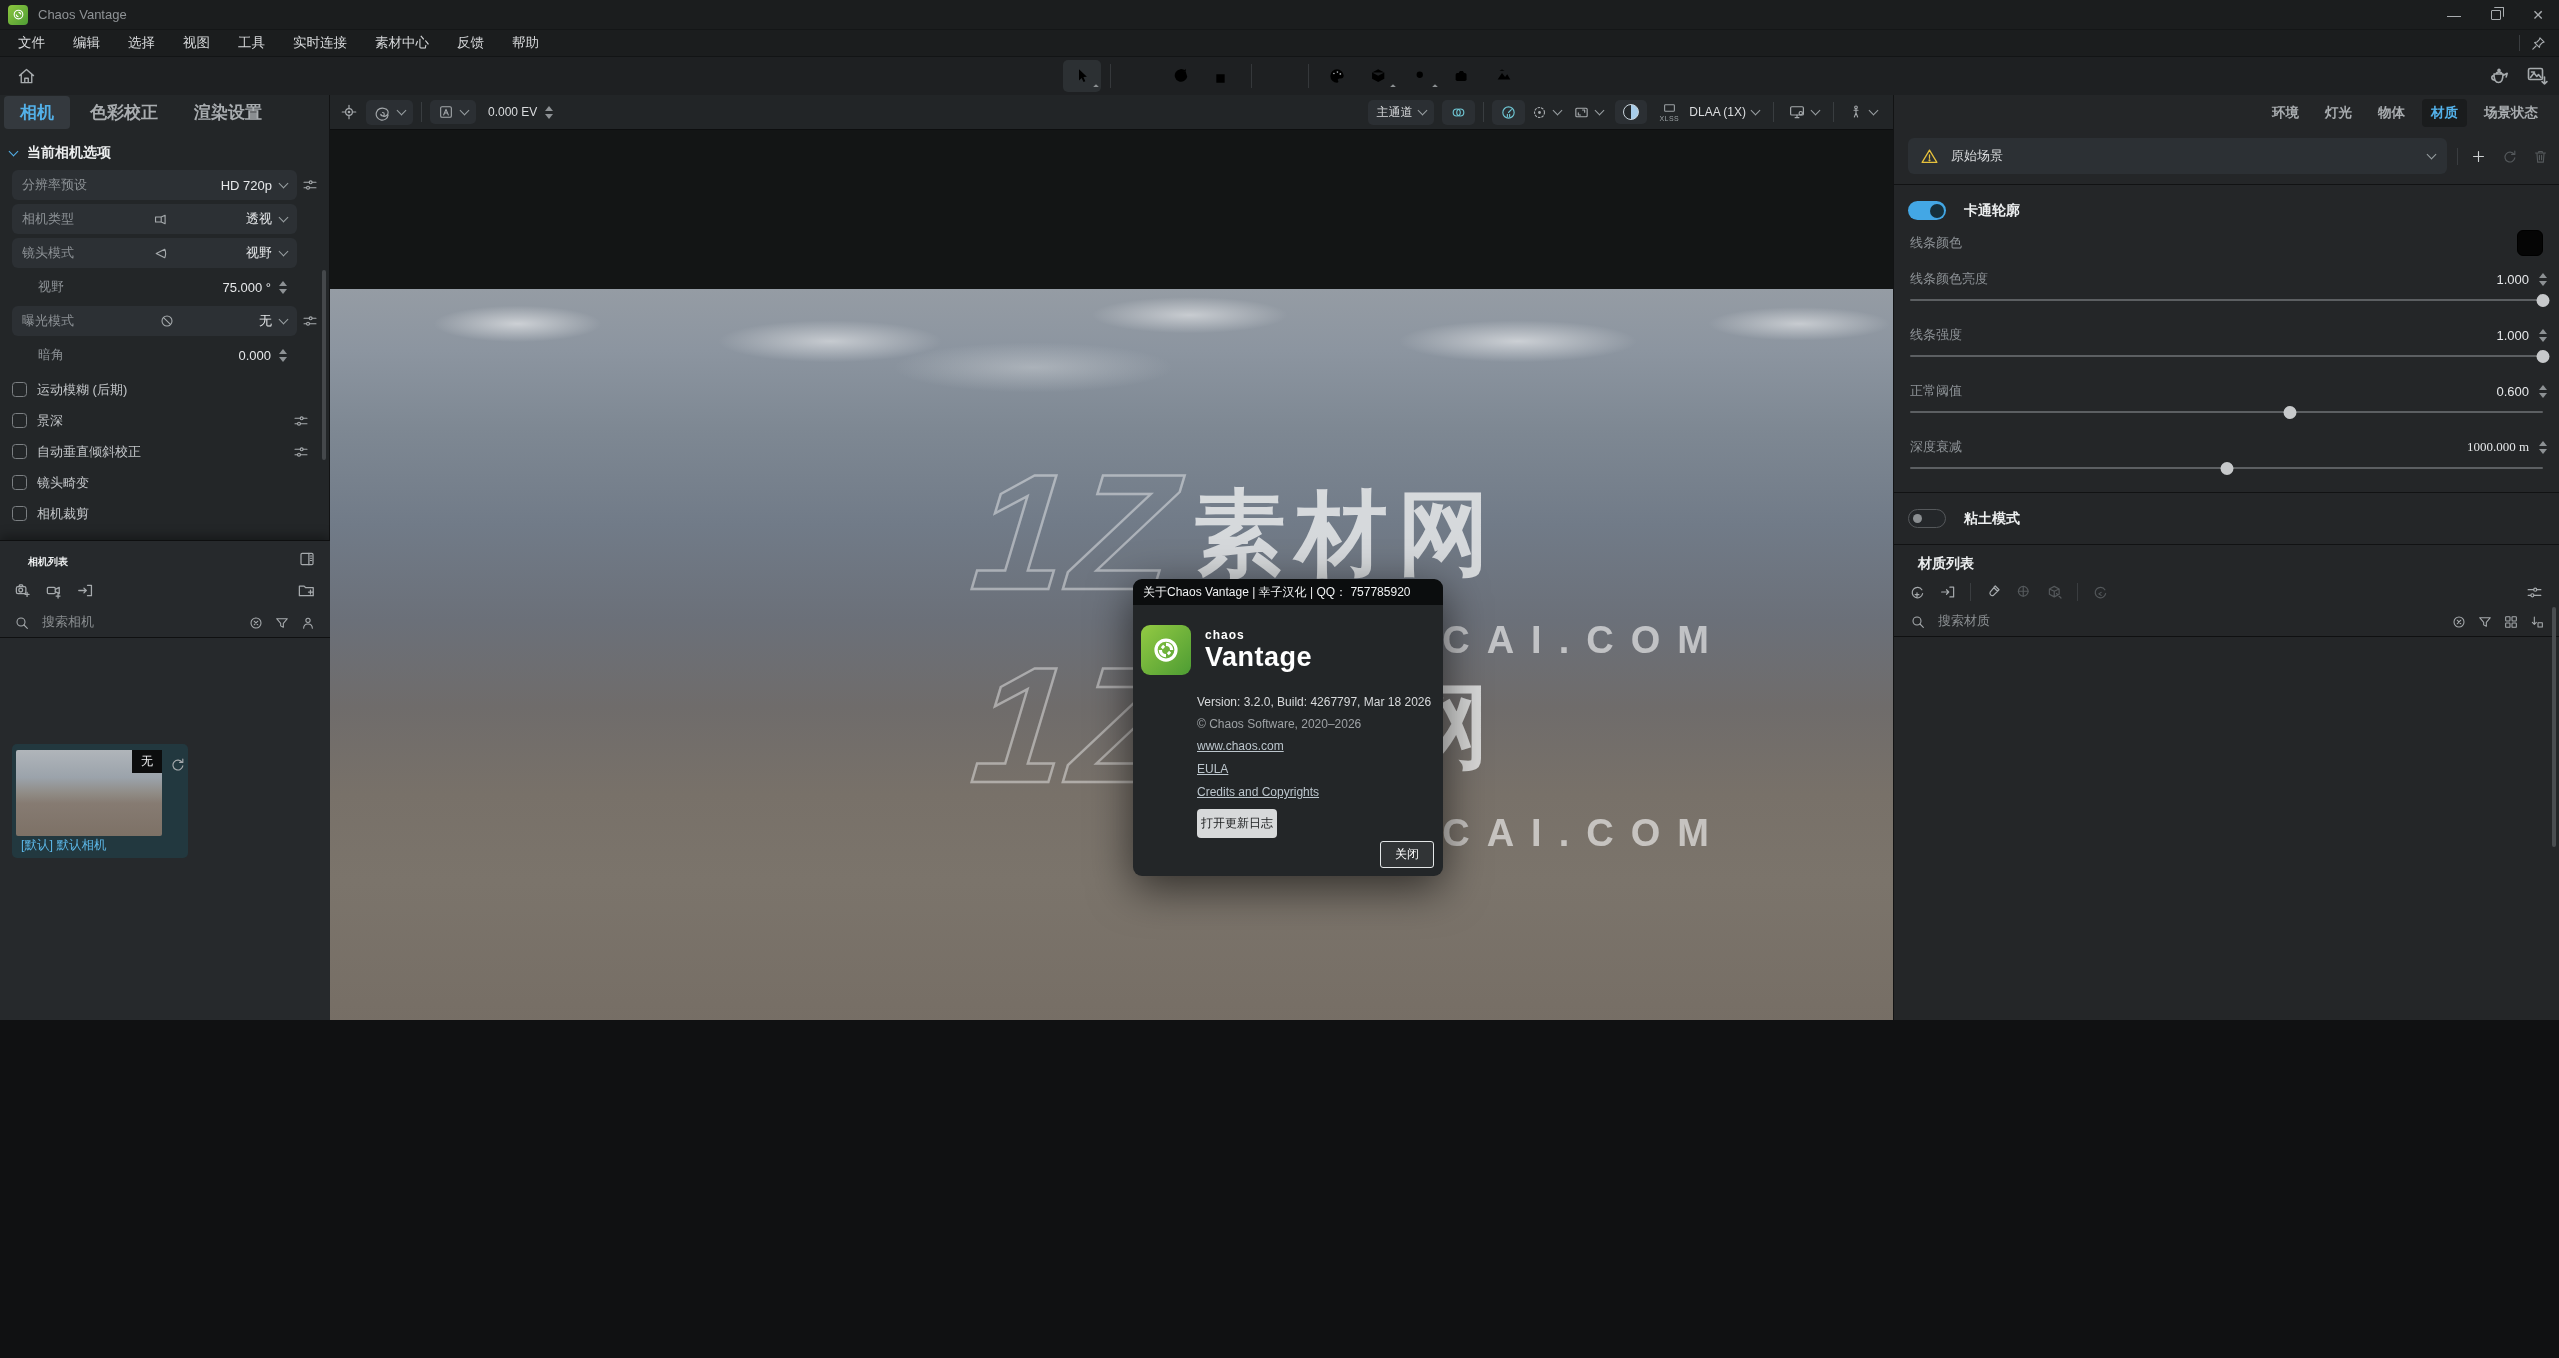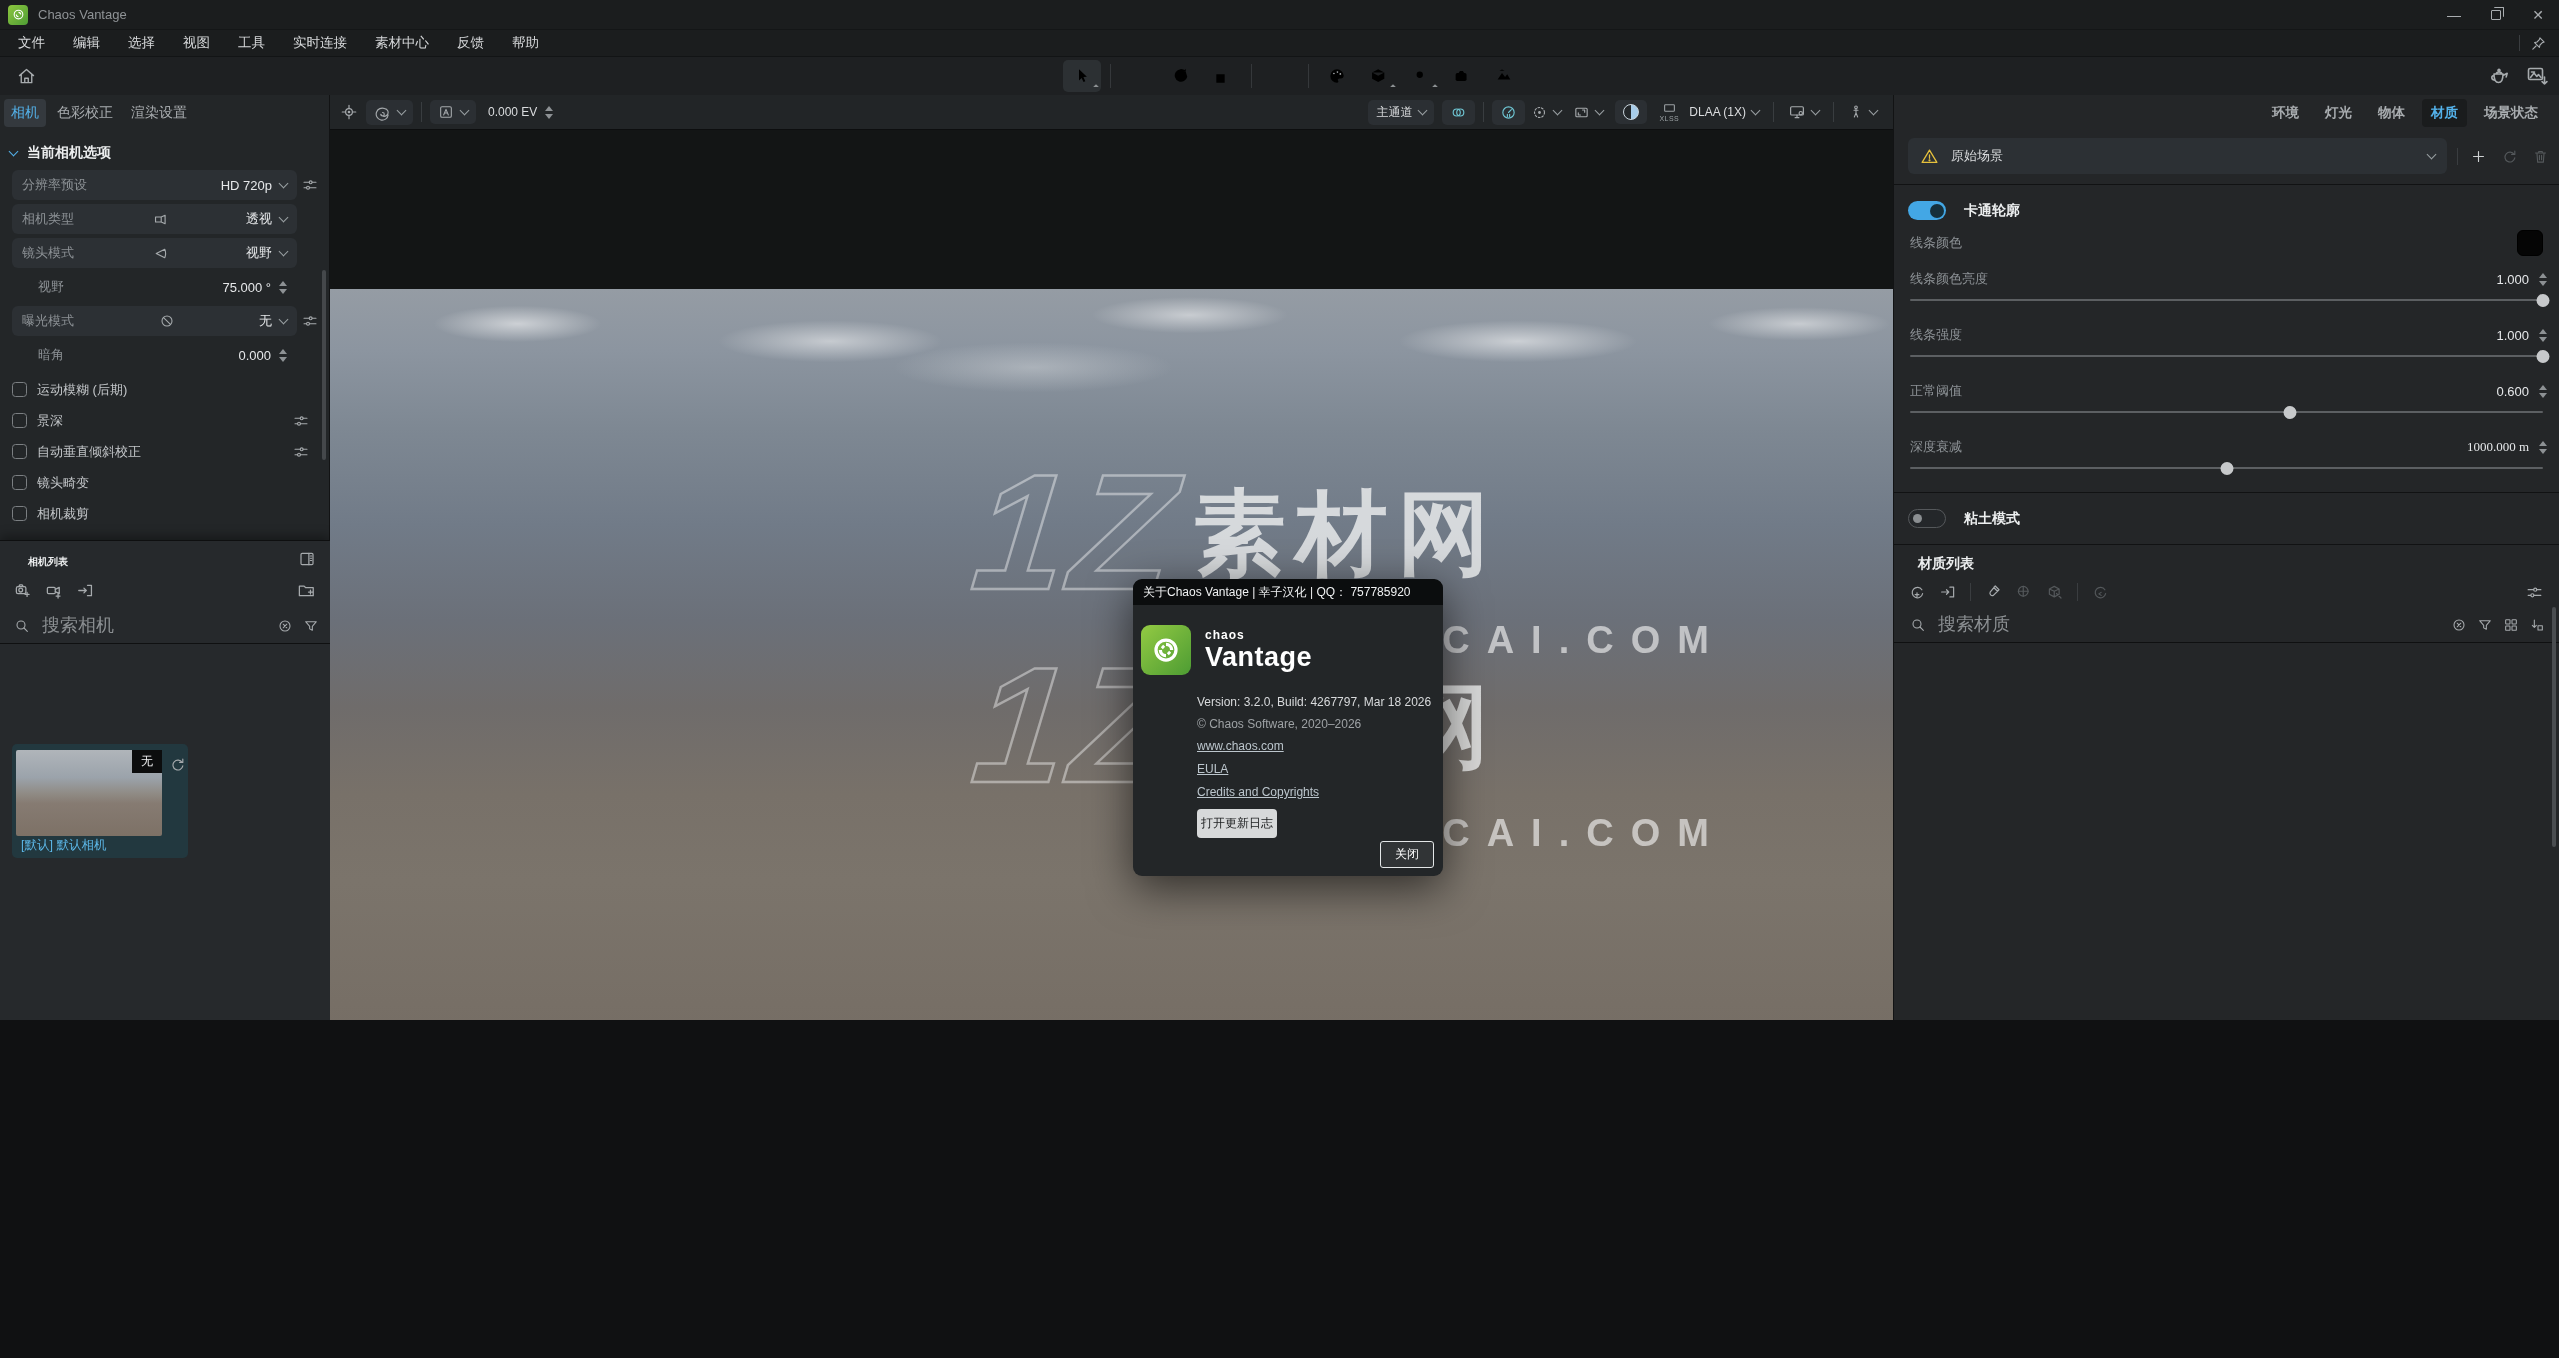--- a/index.html
+++ b/index.html
@@ -40,21 +40,21 @@
   
   .cv{display:inline-block;width:7px;height:7px;border-right:1.6px solid #9aa0a3;border-bottom:1.6px solid #9aa0a3;transform:rotate(45deg);margin-top:-3px;}
   .stp{display:inline-flex;flex-direction:column;gap:3px;align-items:center;}
   .stp i{width:0;height:0;border-left:4px solid transparent;border-right:4px solid transparent;}
   .stp .up{border-bottom:5px solid #8d9194;}
   .stp .dn{border-top:5px solid #8d9194;}
   .cb{width:15px;height:15px;border:1.4px solid #7b7f82;border-radius:3.5px;flex:none;}
   
   .leftpanel{position:absolute;left:0;top:95px;width:330px;height:1263px;background:#232628;border-right:1px solid #121314;}
   .ltabs{display:flex;align-items:center;height:35px;padding-left:4px;gap:4px;}
-  .ltab{padding:5px 7px;font-size:14px;font-weight:normal;color:#a9adb0;border-radius:4px;}
+  .ltab{padding:5px 16px;font-size:17px;font-weight:bold;color:#a9adb0;border-radius:4px;}
   .ltab.active{background:#34393e;color:#53b1e9;}
   .lsection{display:flex;align-items:center;gap:10px;padding:14px 10px 8px 10px;}
   .lsection .cv{border-color:#53b1e9;transform:rotate(45deg);margin-top:-4px;}
   .lsection span{font-size:14px;font-weight:bold;color:#eceeef;}
   .lrowwrap{display:flex;align-items:center;padding:0 6px 0 12px;margin-bottom:4px;}
   .lrow{flex:1;display:flex;align-items:center;height:30px;background:#2c3034;border-radius:6px;padding:0 10px;gap:8px;}
   .lrow .lbl{font-size:13px;color:#8d9296;}
   .lrow .flex{flex:1;}
   .lrow .val{font-size:13px;color:#e6e8ea;}
   .lrow.plain{background:transparent;}
@@ -65,21 +65,21 @@
   .partialbtn{position:absolute;left:12px;top:521px;width:306px;height:34px;border:1.4px solid #6d7073;border-radius:9px;background:#27292c;}
   .lscroll{position:absolute;right:3px;top:175px;width:4px;height:190px;border-radius:2px;background:#45484b;}
   
   .camlist{position:absolute;left:0;top:445px;width:330px;height:818px;background:#26292c;border-top:1px solid #0e0f10;box-shadow:0 -4px 10px rgba(0,0,0,.35);padding-top:8px;}
   .camlist h3{margin:6px 0 0 28px;font-size:10px;font-weight:bold;color:#eceeef;display:inline-block;}
   .cl-head{display:flex;align-items:center;}
   .cl-head .ico{margin-left:auto;margin-right:14px;}
   .cl-tools{display:flex;align-items:center;gap:12px;padding:12px 14px 6px 14px;}
   .cl-tools .grow{flex:1;}
   .searchrow{display:flex;align-items:center;gap:10px;padding:8px 14px 6px 14px;border-bottom:1px solid #0f1011;}
-  .searchrow input{flex:1;background:transparent;border:none;outline:none;color:#d6d8da;font-size:18px;font-family:Liberation Serif, serif;}
+  .searchrow input{flex:1;background:transparent;border:none;outline:none;color:#d6d8da;font-size:13px;font-family:Liberation Mono, monospace;}
   .searchrow input::placeholder{color:#8b8f92;}
   .camitem{position:absolute;left:12px;top:203px;width:176px;height:114px;background:#22383f;border-radius:5px;}
   .camthumb{position:absolute;left:4px;top:6px;width:146px;height:86px;border-radius:2px;
             background:linear-gradient(#b0b5ba 0%,#9ba3ab 32%,#908c86 50%,#867b72 62%,#7d7166 100%);}
   .cambadge{position:absolute;right:0px;top:0px;background:#0c0d0e;color:#f2f3f4;font-size:12px;padding:3px 9px;}
   .camrefresh{position:absolute;right:2px;top:12px;}
   .camname{position:absolute;left:9px;bottom:4px;font-size:12.5px;color:#5cb7e7;}
   
   .viewport{position:absolute;left:330px;top:95px;width:1563px;height:1263px;background:#131515;}
   .vp-topbar{position:absolute;left:0;top:0;width:100%;height:35px;background:#222527;border-bottom:1px solid #0d0e0f;display:flex;align-items:center;padding:0 10px;}

